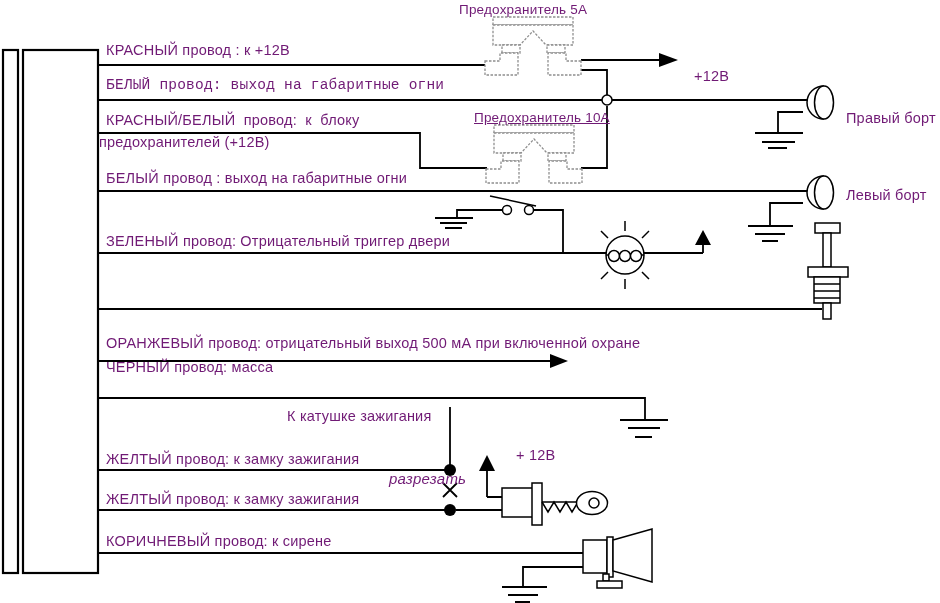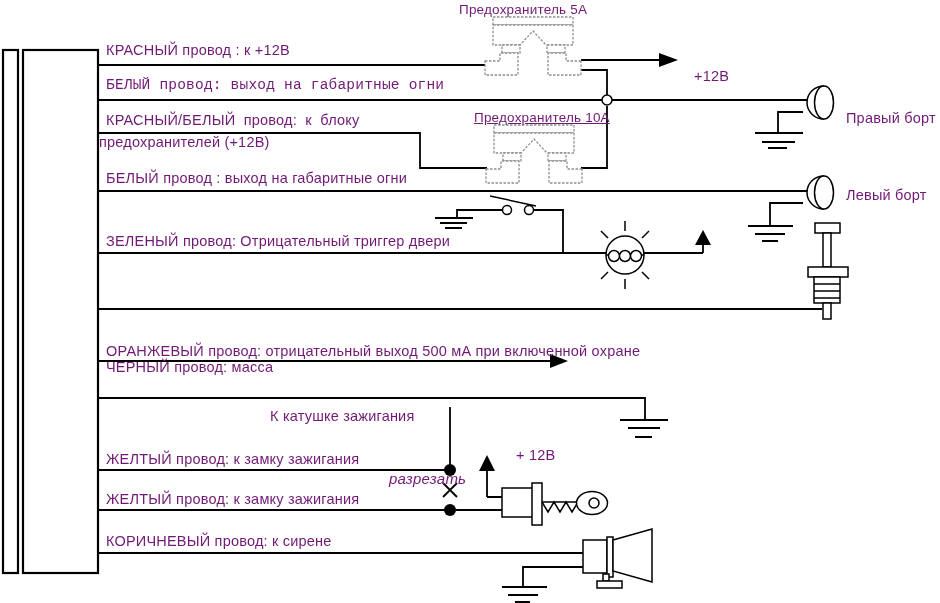--- a/index.html
+++ b/index.html
@@ -214,22 +214,22 @@
 <span class="lbl" style="left:106px;top:43px;">КРАСНЫЙ провод : к +12В</span>
 <span class="lbl" style="left:694px;top:69px;">+12В</span>
 <span class="lbl" style="left:106px;top:78px;font-family:Liberation Mono, monospace;">БЕЛЫЙ провод: выход на габаритные огни</span>
 <span class="lbl small" style="left:474px;top:110px;text-decoration:underline;">Предохранитель 10А</span>
 <span class="lbl" style="left:106px;top:113px;">КРАСНЫЙ/БЕЛЫЙ  провод:  к  блоку</span>
 <span class="lbl" style="left:99px;top:135px;">предохранителей (+12В)</span>
 <span class="lbl" style="left:106px;top:171px;">БЕЛЫЙ провод : выход на габаритные огни</span>
 <span class="lbl" style="left:846px;top:111px;">Правый борт</span>
 <span class="lbl" style="left:846px;top:188px;">Левый борт</span>
 <span class="lbl" style="left:106px;top:234px;">ЗЕЛЕНЫЙ провод: Отрицательный триггер двери</span>
-<span class="lbl" style="left:106px;top:344px;">ОРАНЖЕВЫЙ провод: отрицательный выход 500 мА при включенной охране</span>
+<span class="lbl" style="left:106px;top:336px;">ОРАНЖЕВЫЙ провод: отрицательный выход 500 мА при включенной охране</span>
 <span class="lbl" style="left:106px;top:360px;">ЧЕРНЫЙ провод: масса</span>
-<span class="lbl" style="left:270px;top:409px;">К катушке зажигания</span>
+<span class="lbl" style="left:287px;top:409px;">К катушке зажигания</span>
 <span class="lbl" style="left:106px;top:452px;">ЖЕЛТЫЙ провод: к замку зажигания</span>
 <span class="lbl italic" style="left:357px;top:471px;margin-left:32px;">разрезать</span>
 <span class="lbl" style="left:106px;top:492px;">ЖЕЛТЫЙ провод: к замку зажигания</span>
 <span class="lbl" style="left:516px;top:448px;">+ 12В</span>
 <span class="lbl" style="left:106px;top:534px;">КОРИЧНЕВЫЙ провод: к сирене</span>
 
 </div>
 
 </body></html>

